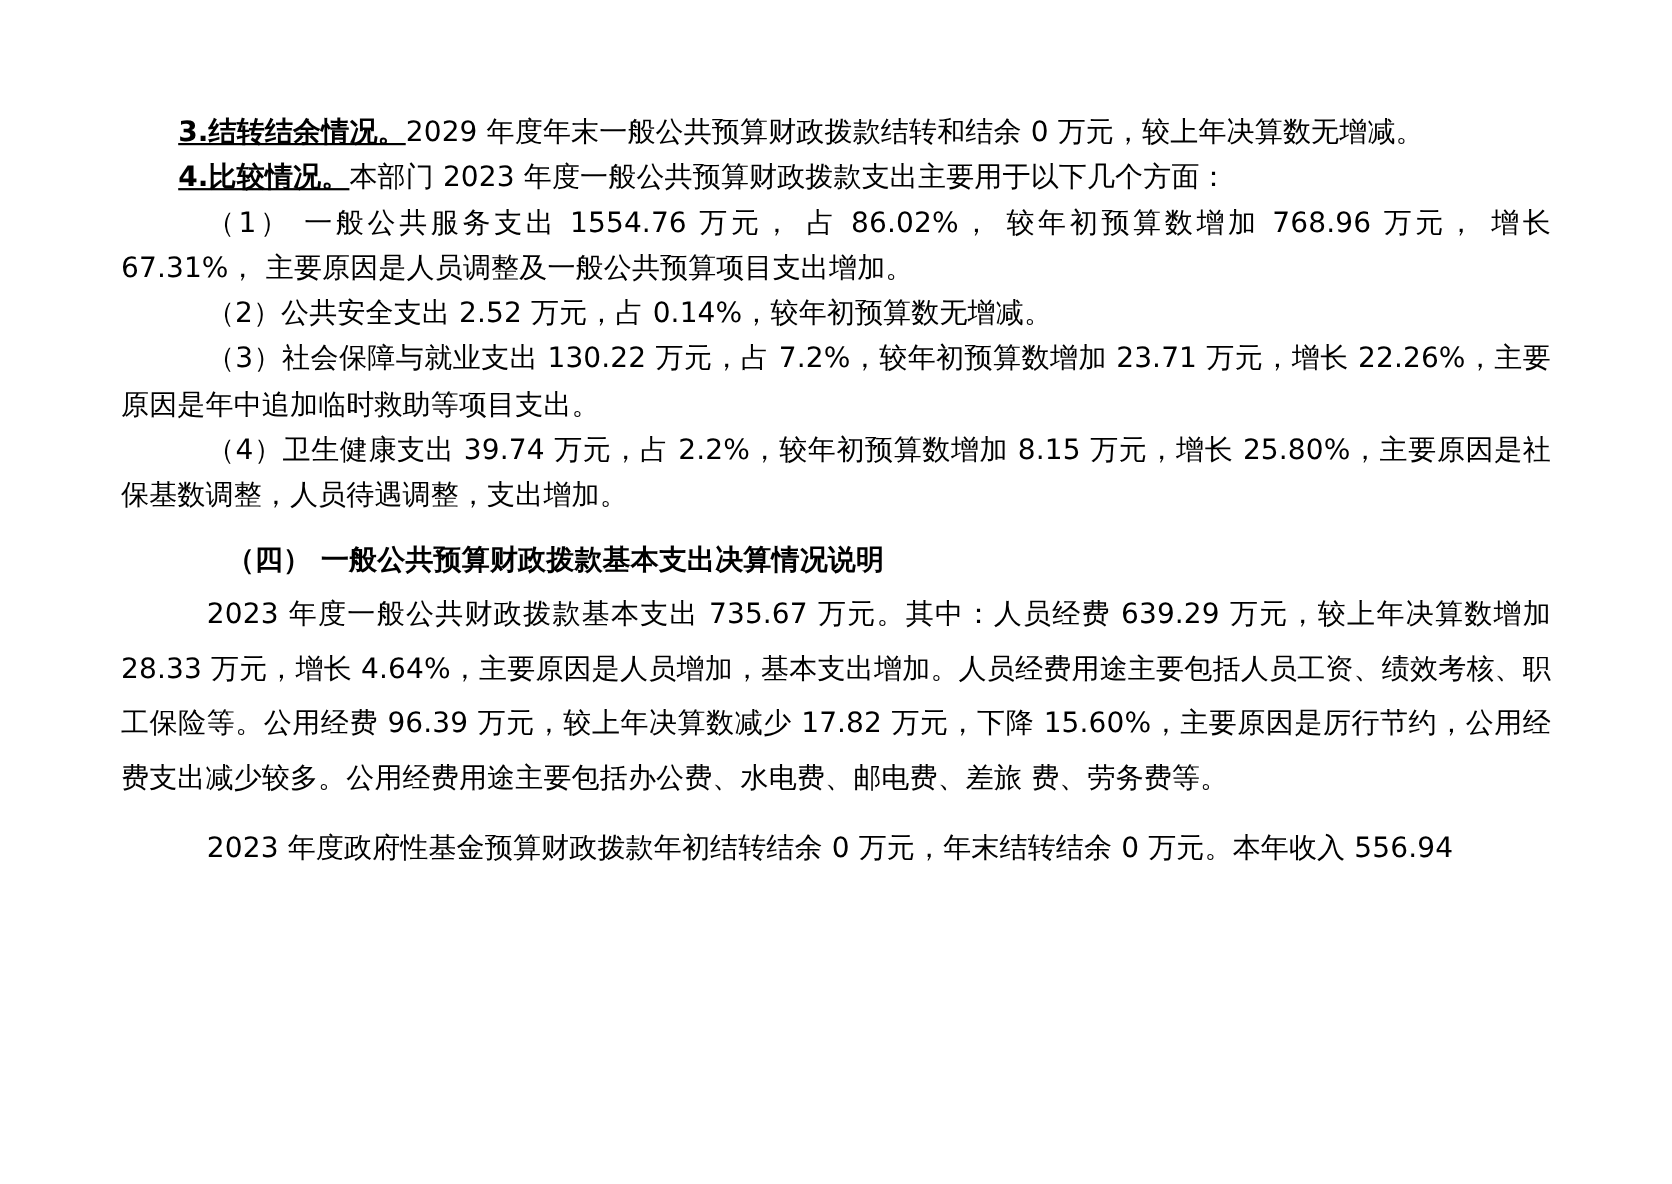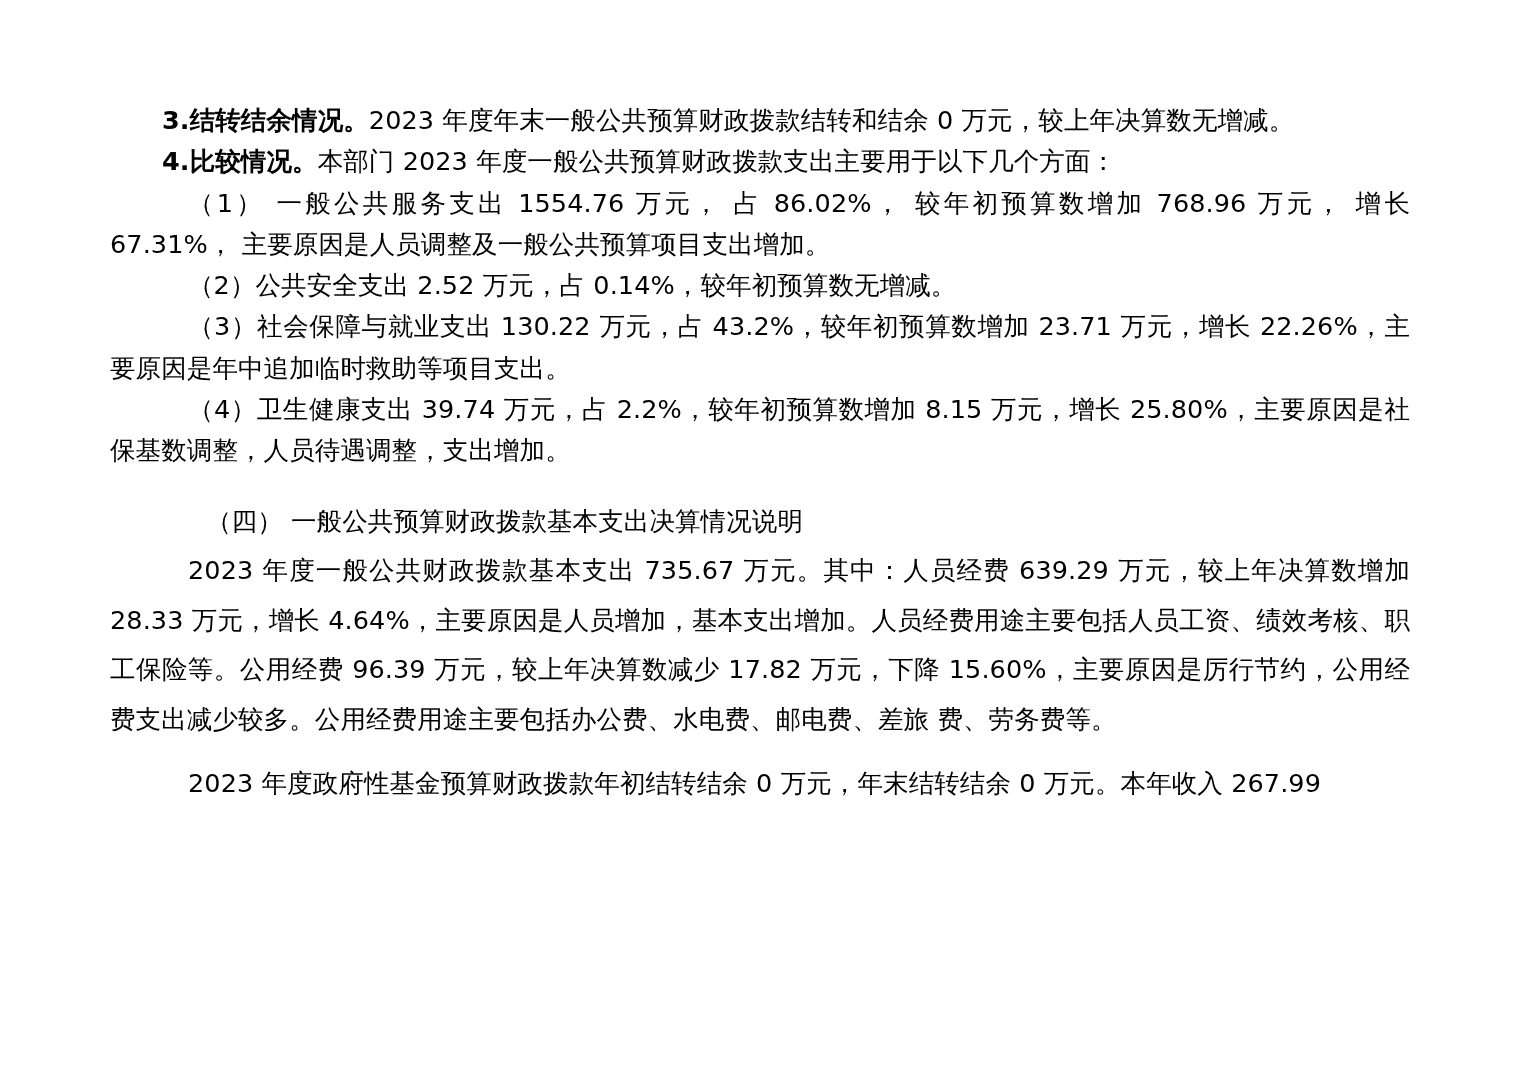--- a/index.html
+++ b/index.html
@@ -36,55 +36,56 @@
     letter-spacing: 0.1px;
   }
   .indent1 {
     text-indent: 52px;
   }
   .indent2 {
     text-indent: 78px;
   }
   .bold {
     font-weight: bold;
+    text-decoration: underline;
   }
   .heading {
-    font-weight: normal;
+    font-weight: bold;
     text-indent: 96px;
-    margin-top: 29px;
+    margin-top: 17px;
     margin-bottom: 4px;
   }
   .para-loose {
     line-height: 1.95;
   }
   .spacer-md { height: 18px; }
 </style>
 </head>
 <body>
 
 <div class="page">
   <div class="content">
 
-    <p class="indent1"><span class="bold">3.结转结余情况。</span><span>2023 年度年末一般公共预算财政拨款结转和结余 0 万元，较上年决算数无增减。</span></p>
+    <p class="indent1"><span class="bold">3.结转结余情况。</span><span>2029 年度年末一般公共预算财政拨款结转和结余 0 万元，较上年决算数无增减。</span></p>
 
     <p class="indent1"><span class="bold">4.比较情况。</span><span>本部门 2023 年度一般公共预算财政拨款支出主要用于以下几个方面：</span></p>
 
     <p class="indent2">（1） 一般公共服务支出 1554.76 万元， 占 86.02%， 较年初预算数增加 768.96 万元， 增长 67.31%， 主要原因是人员调整及一般公共预算项目支出增加。</p>
 
     <p class="indent2">（2）公共安全支出 2.52 万元，占 0.14%，较年初预算数无增减。</p>
 
-    <p class="indent2">（3）社会保障与就业支出 130.22 万元，占 43.2%，较年初预算数增加 23.71 万元，增长 22.26%，主要原因是年中追加临时救助等项目支出。</p>
+    <p class="indent2">（3）社会保障与就业支出 130.22 万元，占 7.2%，较年初预算数增加 23.71 万元，增长 22.26%，主要原因是年中追加临时救助等项目支出。</p>
 
     <p class="indent2">（4）卫生健康支出 39.74 万元，占 2.2%，较年初预算数增加 8.15 万元，增长 25.80%，主要原因是社保基数调整，人员待遇调整，支出增加。</p>
 
 
 
     <p class="heading">（四） 一般公共预算财政拨款基本支出决算情况说明</p>
 
     <p class="indent2 para-loose">2023 年度一般公共财政拨款基本支出 735.67 万元。其中：人员经费 639.29 万元，较上年决算数增加 28.33 万元，增长 4.64%，主要原因是人员增加，基本支出增加。人员经费用途主要包括人员工资、绩效考核、职工保险等。公用经费 96.39 万元，较上年决算数减少 17.82 万元，下降 15.60%，主要原因是厉行节约，公用经费支出减少较多。公用经费用途主要包括办公费、水电费、邮电费、差旅 费、劳务费等。</p>
 
     <div class="spacer-md"></div>
 
 
-    <p class="indent2">2023 年度政府性基金预算财政拨款年初结转结余 0 万元，年末结转结余 0 万元。本年收入 267.99</p>
+    <p class="indent2">2023 年度政府性基金预算财政拨款年初结转结余 0 万元，年末结转结余 0 万元。本年收入 556.94</p>
 
   </div>
 </div>
 
 </body></html>

